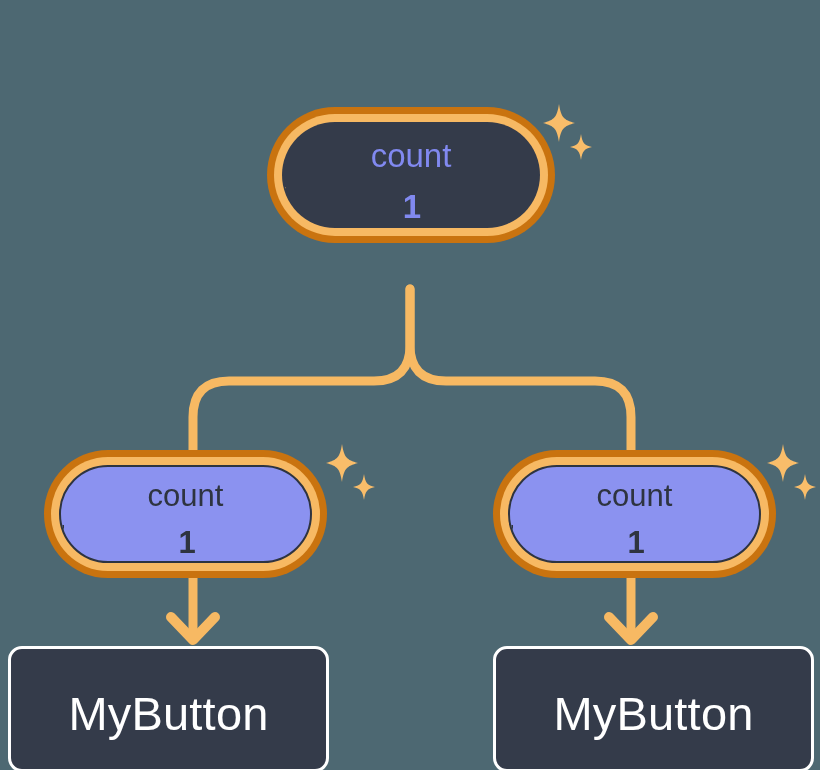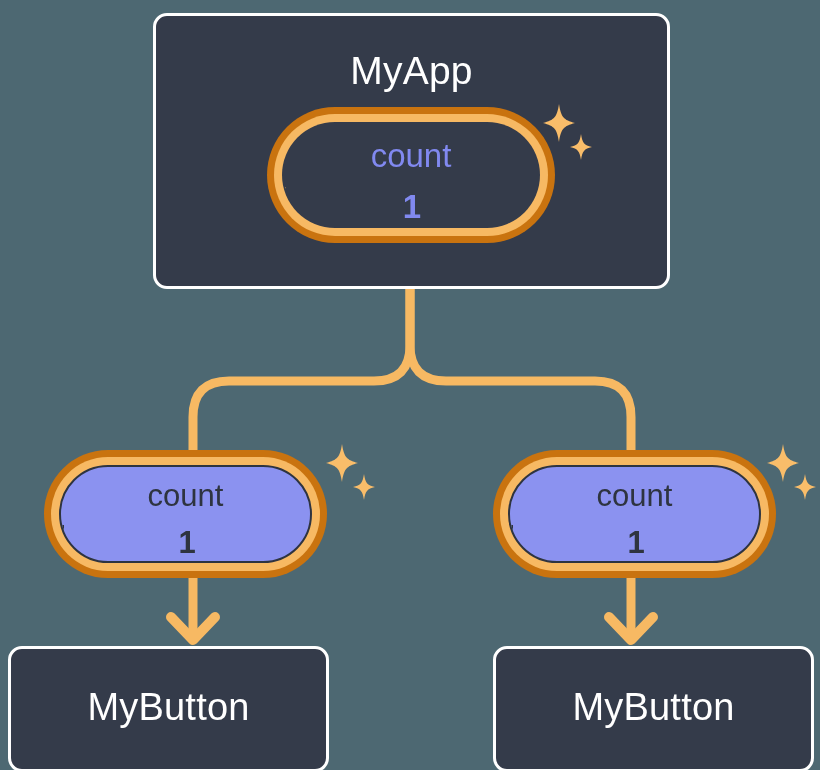--- a/index.html
+++ b/index.html
@@ -71,21 +71,21 @@
     top: 646px;
     width: 321px;
   }
   #card-mybutton-right {
     left: 493px;
     top: 646px;
     width: 321px;
   }
   .card-button .card-title {
     top: 37px;
-    font-size: 38px;
+    font-size: 47px;
   }
 
   
   .pill {
     position: absolute;
     box-sizing: border-box;
     border-radius: 999px;
     background: #c9730f;               
     padding: 7px;
     z-index: 3;
@@ -182,23 +182,20 @@
              Q631,381 631,417
              L631,452" fill="none" stroke="#f7b963" stroke-width="9" stroke-linecap="round" stroke-linejoin="round"></path>
 
     <path d="M193,578 L193,638" fill="none" stroke="#f7b963" stroke-width="9" stroke-linecap="butt"></path>
     <path d="M171,617 L193,640 L215,617" fill="none" stroke="#f7b963" stroke-width="10" stroke-linecap="round" stroke-linejoin="round"></path>
 
     <path d="M631,578 L631,638" fill="none" stroke="#f7b963" stroke-width="9" stroke-linecap="butt"></path>
     <path d="M609,617 L631,640 L653,617" fill="none" stroke="#f7b963" stroke-width="10" stroke-linecap="round" stroke-linejoin="round"></path>
   </svg>
 
-  <div class="card" id="card-myapp">
-    <div class="card-title">MyApp</div>
-  </div>
 
   <div class="pill pill-dark" id="pill-myapp">
     <div class="pill-mid">
       <div class="pill-inner">
         <div class="pill-key">count</div>
         <div class="pill-val">1</div>
       </div>
     </div>
   </div>
 

